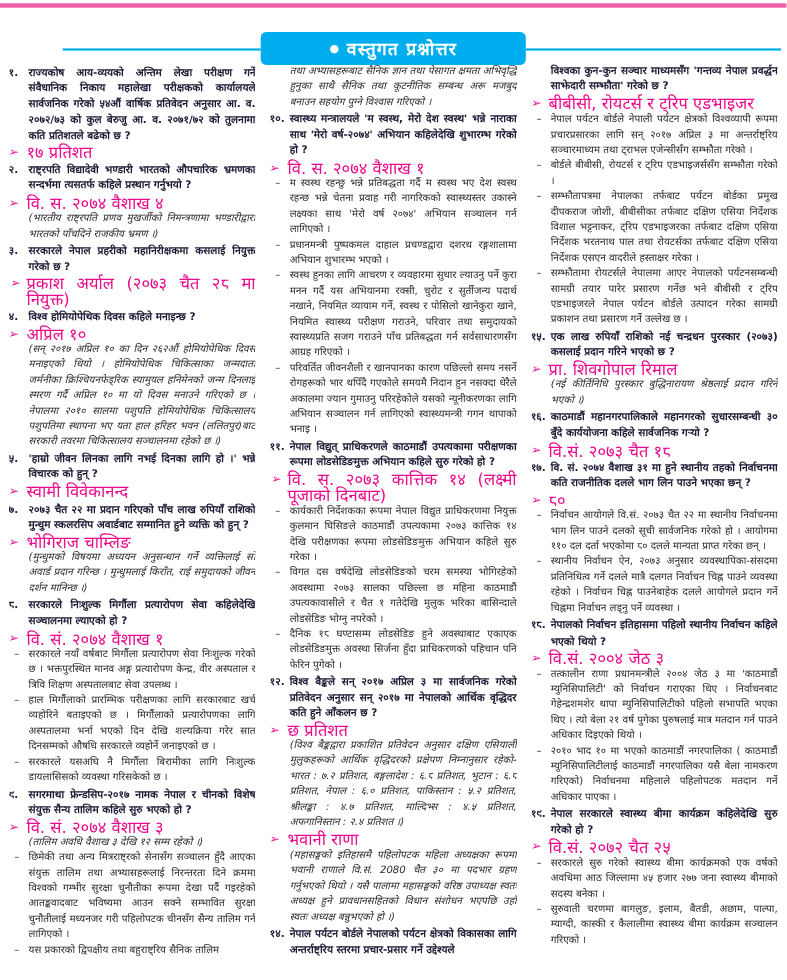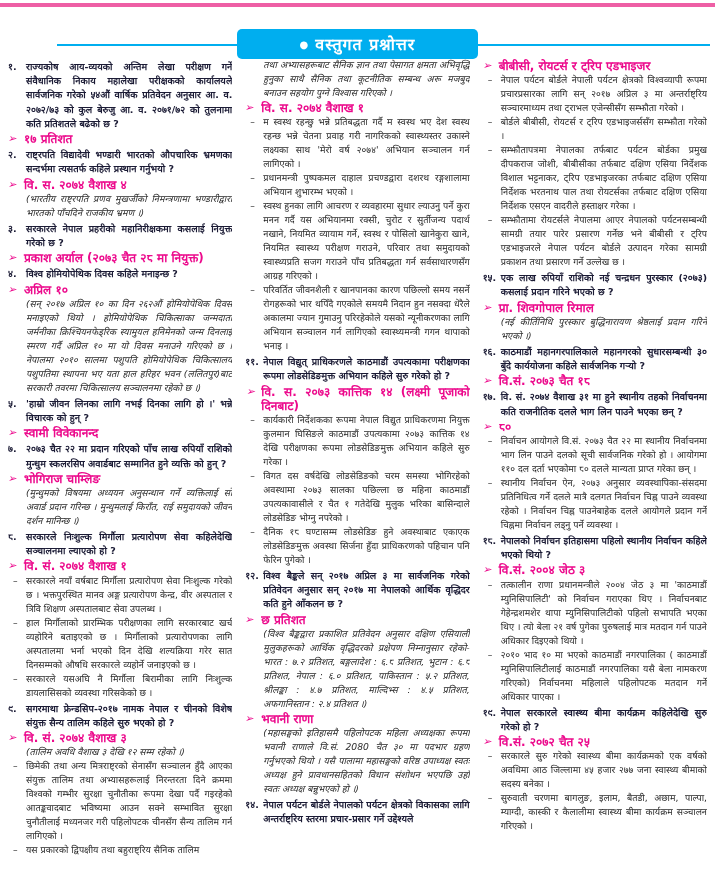--- a/index.html
+++ b/index.html
@@ -33,22 +33,22 @@
   .q-text{
     flex:1;font-weight:bold;color:#1b1b35;
     font-size:9.5px;line-height:14.2px;
   }
   .ans{display:flex;margin:1px 0 0 0;}
   .ans-icon{
     flex:0 0 16px;color:#ec0a8c;font-size:11px;line-height:14px;
     transform:skewX(-12deg);font-weight:bold;
   }
   .ans-text{
-    flex:1;color:#ec0a8c;font-weight:bold;
-    font-size:12px;line-height:14.2px;
+    flex:1;color:#ec0a8c;font-weight:normal;
+    font-size:15px;line-height:14.2px;
   }
   .note{
     margin-left:18px;font-style:italic;color:#2a2a2a;
     font-size:9.2px;line-height:14px;
   }
   .bullet{display:flex;}
   .dash{
     flex:0 0 13px;margin-left:5px;color:#2a2a2a;
     font-size:9.2px;line-height:14px;
   }
@@ -161,20 +161,24 @@
         <span class="dash">–</span>
         <span class="b-text">छिमेकी तथा अन्य मित्रराष्ट्रको सेनासँग सञ्चालन हुँदै आएका संयुक्त तालिम तथा अभ्यासहरूलाई निरन्तरता दिने क्रममा विश्वको गम्भीर सुरक्षा चुनौतीका रूपमा देखा पर्दै गइरहेको आतङ्कवादबाट भविष्यमा आउन सक्ने सम्भावित सुरक्षा चुनौतीलाई मध्यनजर गरी पहिलोपटक चीनसँग सैन्य तालिम गर्न लागिएको ।</span>
       </div>
       <div class="bullet">
         <span class="dash">–</span>
         <span class="b-text">यस प्रकारको द्विपक्षीय तथा बहुराष्ट्रिय सैनिक तालिम</span>
       </div>
     </div>
     <div class="col">
       <div class="note">तथा अभ्यासहरूबाट सैनिक ज्ञान तथा पेसागत क्षमता अभिवृद्धि हुनुका साथै सैनिक तथा कूटनीतिक सम्बन्ध अरू मजबुद बनाउन सहयोग पुग्ने विश्वास गरिएको ।</div>
+      <div class="q-block">
+        <span class="q-num">१०.</span>
+        <span class="q-text">स्वास्थ्य मन्त्रालयले 'म स्वस्थ, मेरो देश स्वस्थ' भन्ने नाराका साथ 'मेरो वर्ष-२०७४' अभियान कहिलेदेखि शुभारम्भ गरेको हो ?</span>
+      </div>
       <div class="ans">
         <span class="ans-icon">➢</span>
         <span class="ans-text">वि. स. २०७४ वैशाख १</span>
       </div>
       <div class="bullet">
         <span class="dash">–</span>
         <span class="b-text">म स्वस्थ रहन्छु भन्ने प्रतिबद्धता गर्दै म स्वस्थ भए देश स्वस्थ रहन्छ भन्ने चेतना प्रवाह गरी नागरिकको स्वास्थ्यस्तर उकास्ने लक्ष्यका साथ 'मेरो वर्ष २०७४' अभियान सञ्चालन गर्न लागिएको ।</span>
       </div>
       <div class="bullet">
         <span class="dash">–</span>
@@ -221,20 +225,21 @@
         <span class="ans-icon">➢</span>
         <span class="ans-text">भवानी राणा</span>
       </div>
       <div class="note">(महासङ्घको इतिहासमै पहिलोपटक महिला अध्यक्षका रूपमा भवानी राणाले वि.सं. 2080 चैत ३० मा पदभार ग्रहण गर्नुभएको थियो । यसै पालामा महासङ्घको वरिष्ठ उपाध्यक्ष स्वतः अध्यक्ष हुने प्रावधानसहितको विधान संशोधन भएपछि उहाँ स्वतः अध्यक्ष बन्नुभएको हो ।)</div>
       <div class="q-block">
         <span class="q-num">१४.</span>
         <span class="q-text">नेपाल पर्यटन बोर्डले नेपालको पर्यटन क्षेत्रको विकासका लागि अन्तर्राष्ट्रिय स्तरमा प्रचार-प्रसार गर्ने उद्देश्यले</span>
       </div>
     </div>
     <div class="col">
+      <div class="q-cont">विश्वका कुन-कुन सञ्चार माध्यमसँग 'गन्तव्य नेपाल प्रवर्द्धन साझेदारी सम्झौता' गरेको छ ?</div>
       <div class="ans">
         <span class="ans-icon">➢</span>
         <span class="ans-text">बीबीसी, रोयटर्स र ट्रिप एडभाइजर</span>
       </div>
       <div class="bullet">
         <span class="dash">–</span>
         <span class="b-text">नेपाल पर्यटन बोर्डले नेपाली पर्यटन क्षेत्रको विश्वव्यापी रूपमा प्रचारप्रसारका लागि सन् २०१७ अप्रिल ३ मा अन्तर्राष्ट्रिय सञ्चारमाध्यम तथा ट्राभल एजेन्सीसँग सम्झौता गरेको ।</span>
       </div>
       <div class="bullet">
         <span class="dash">–</span>

